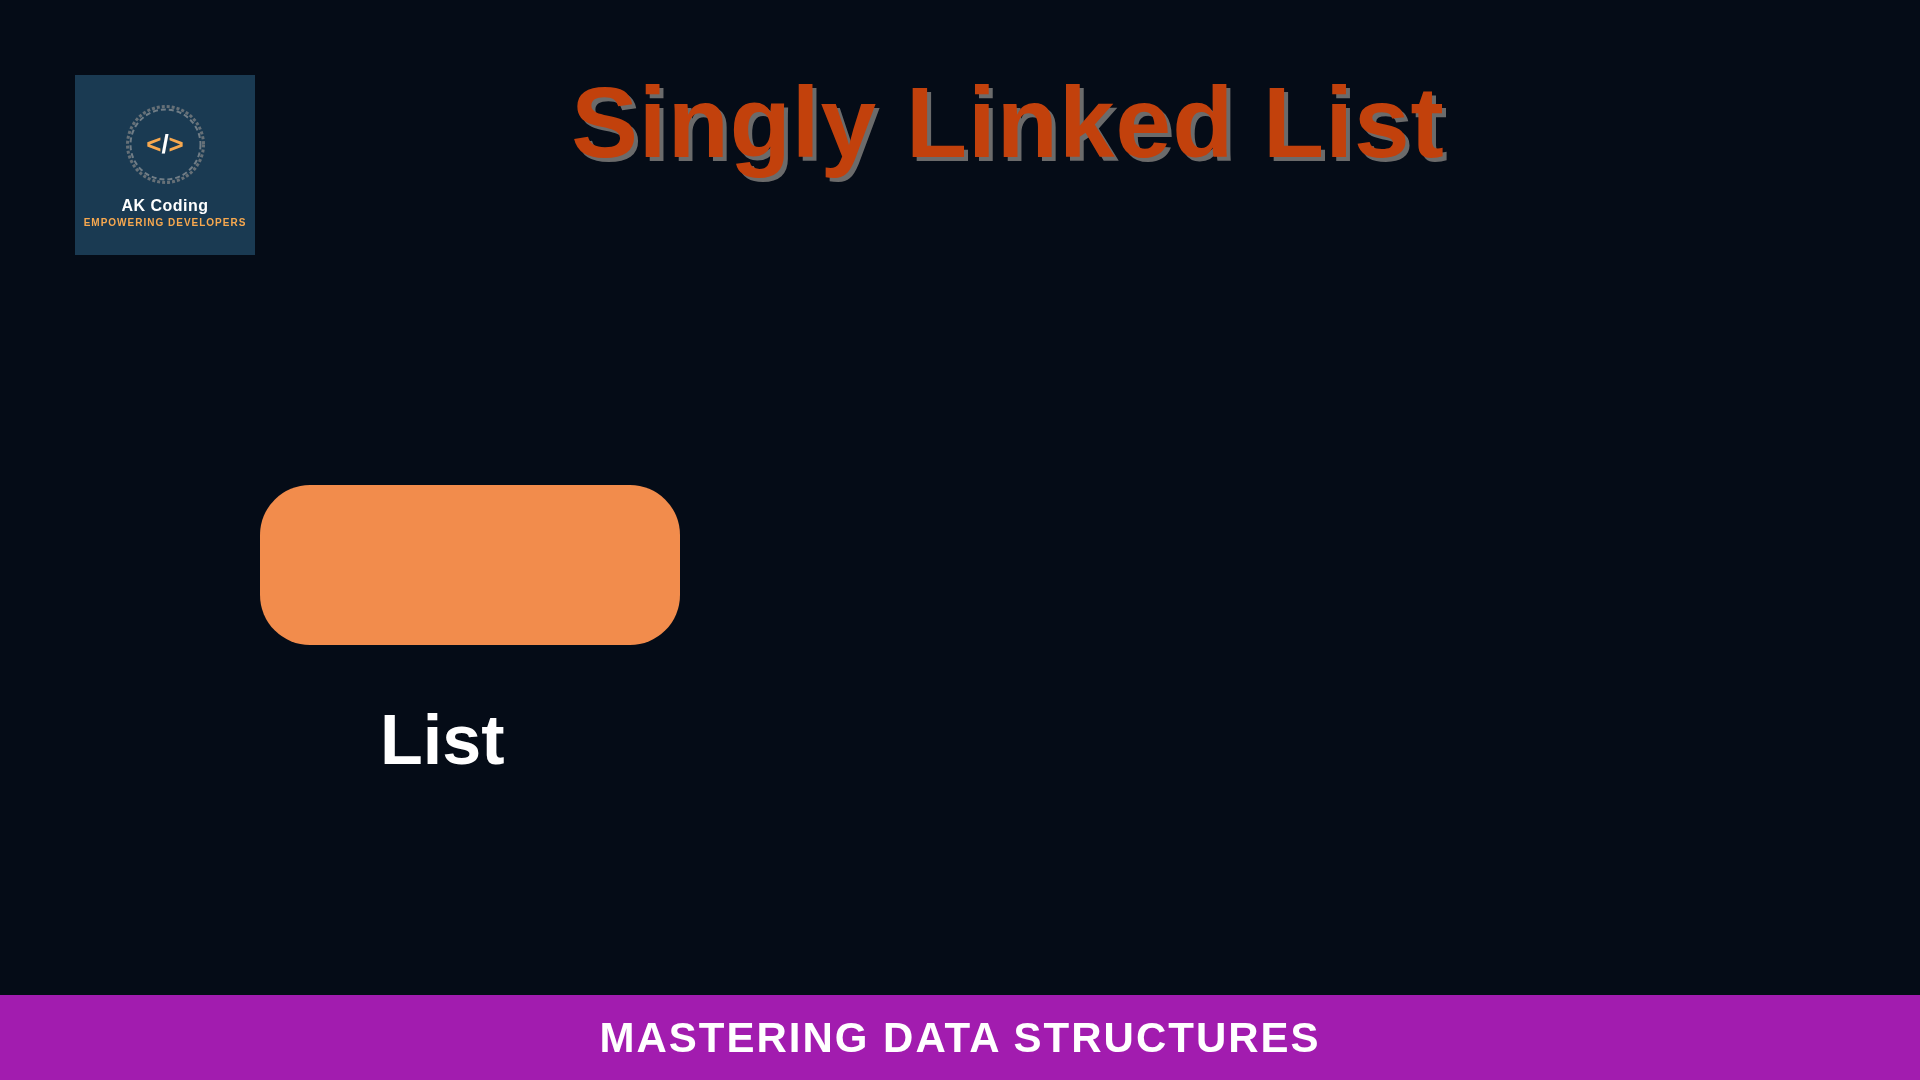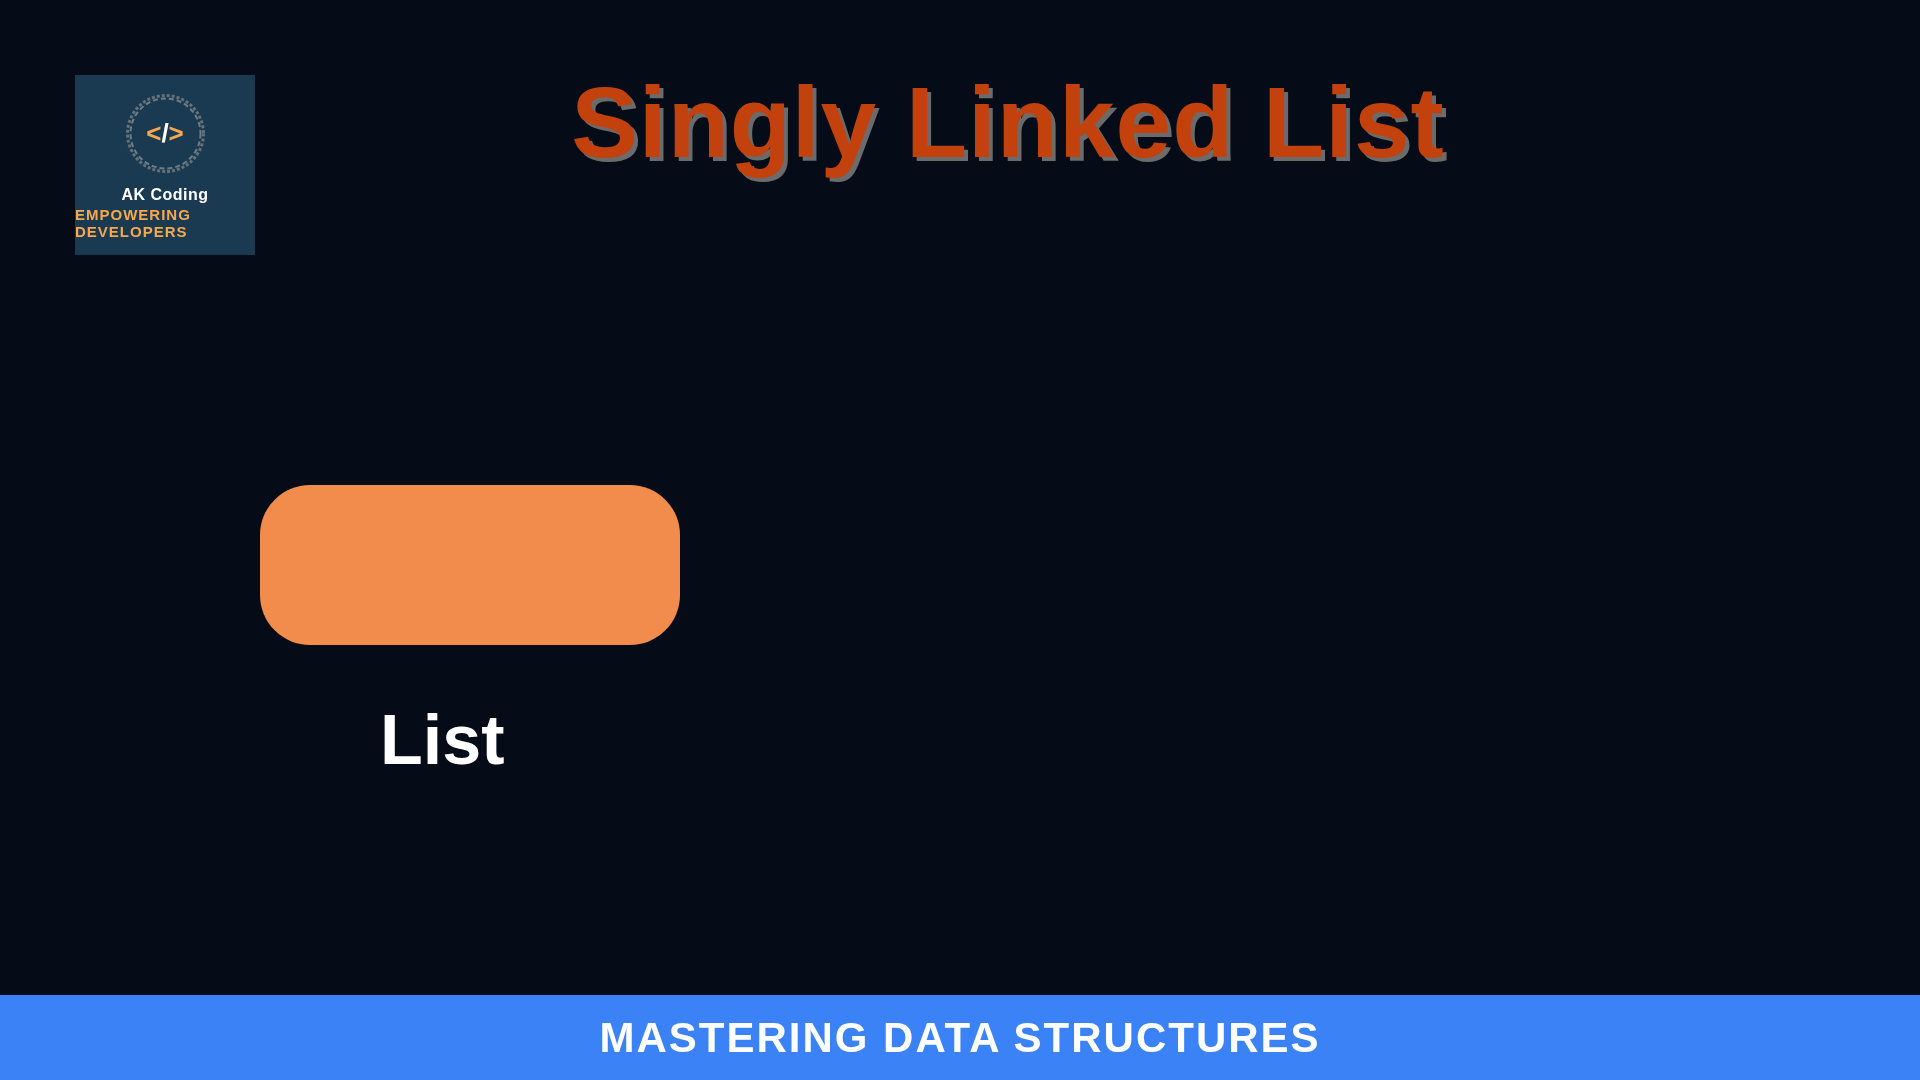--- a/index.html
+++ b/index.html
@@ -64,21 +64,21 @@
     
     .logo-title {
       color: #ffffff;
       font-size: 16px;
       font-weight: bold;
       letter-spacing: 0.5px;
     }
     
     .logo-subtitle {
       color: #f7a84f;
-      font-size: 15px;
+      font-size: 10px;
       font-weight: bold;
       letter-spacing: 1px;
       margin-top: 2px;
     }
     
     .main-title {
       position: absolute;
       top: 65px;
       left: 50%;
       transform: translateX(-50%);
@@ -108,21 +108,21 @@
       font-size: 70px;
       font-weight: 900;
     }
     
     .footer-bar {
       position: absolute;
       bottom: 0;
       left: 0;
       width: 100%;
       height: 85px;
-      background-color: #3b82f6;
+      background-color: #a21caf;
       display: flex;
       align-items: center;
       justify-content: center;
     }
     
     .footer-text {
       color: #ffffff;
       font-size: 42px;
       font-weight: 900;
       letter-spacing: 2px;

